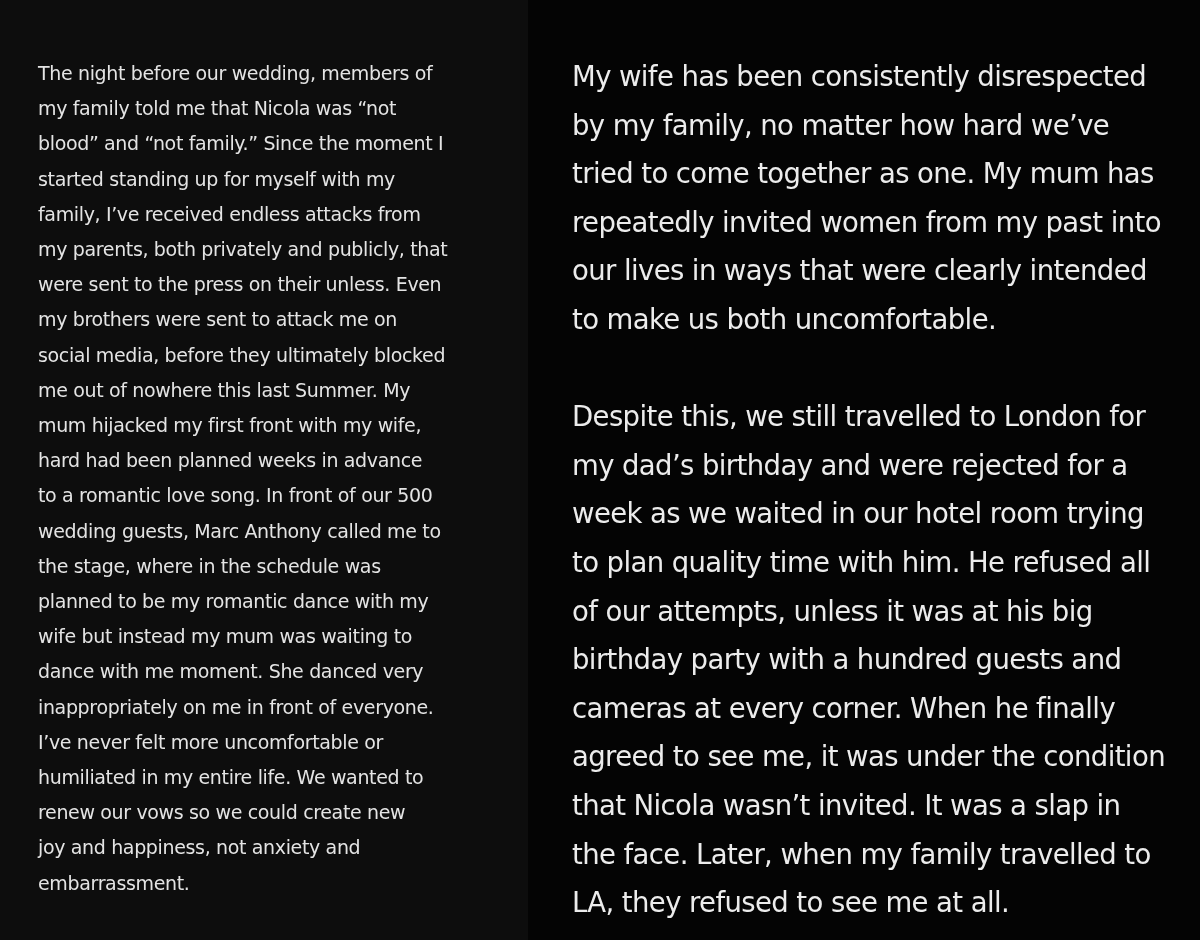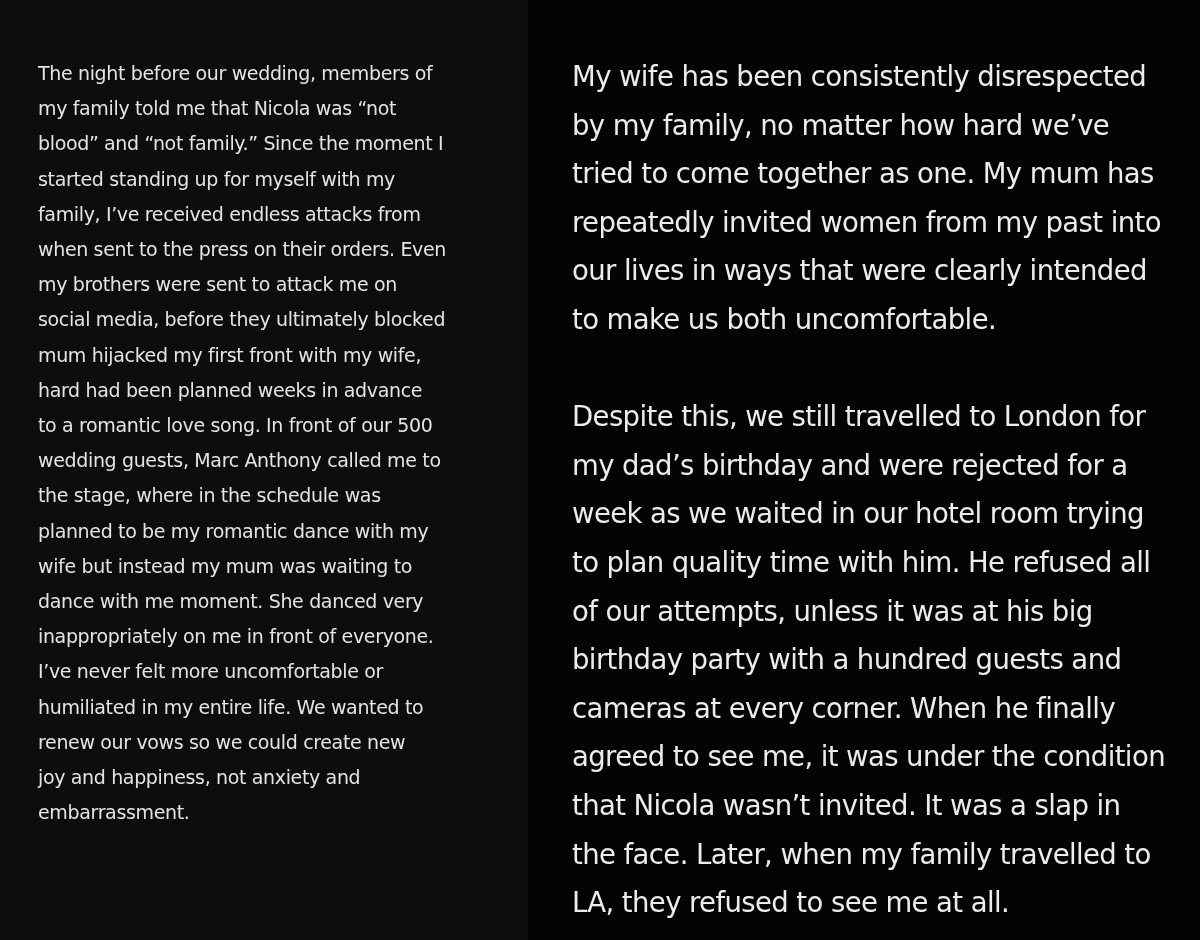--- a/index.html
+++ b/index.html
@@ -62,23 +62,25 @@
 
 <div class="canvas">
 
   <div class="panel-left">
     <div class="text-left">
       <span class="line">The night before our wedding, members of</span>
       <span class="line">my family told me that Nicola was “not</span>
       <span class="line">blood” and “not family.” Since the moment I</span>
       <span class="line">started standing up for myself with my</span>
       <span class="line">family, I’ve received endless attacks from</span>
-      <span class="line">when sent to the press on their orders. Even</span>
+      <span class="line">my parents, both privately and publicly, that</span>
+      <span class="line">were sent to the press on their unless. Even</span>
       <span class="line">my brothers were sent to attack me on</span>
       <span class="line">social media, before they ultimately blocked</span>
+      <span class="line">me out of nowhere this last Summer. My</span>
       <span class="line">mum hijacked my first front with my wife,</span>
       <span class="line">hard had been planned weeks in advance</span>
       <span class="line">to a romantic love song. In front of our 500</span>
       <span class="line">wedding guests, Marc Anthony called me to</span>
       <span class="line">the stage, where in the schedule was</span>
       <span class="line">planned to be my romantic dance with my</span>
       <span class="line">wife but instead my mum was waiting to</span>
       <span class="line">dance with me moment. She danced very</span>
       <span class="line">inappropriately on me in front of everyone.</span>
       <span class="line">I’ve never felt more uncomfortable or</span>

